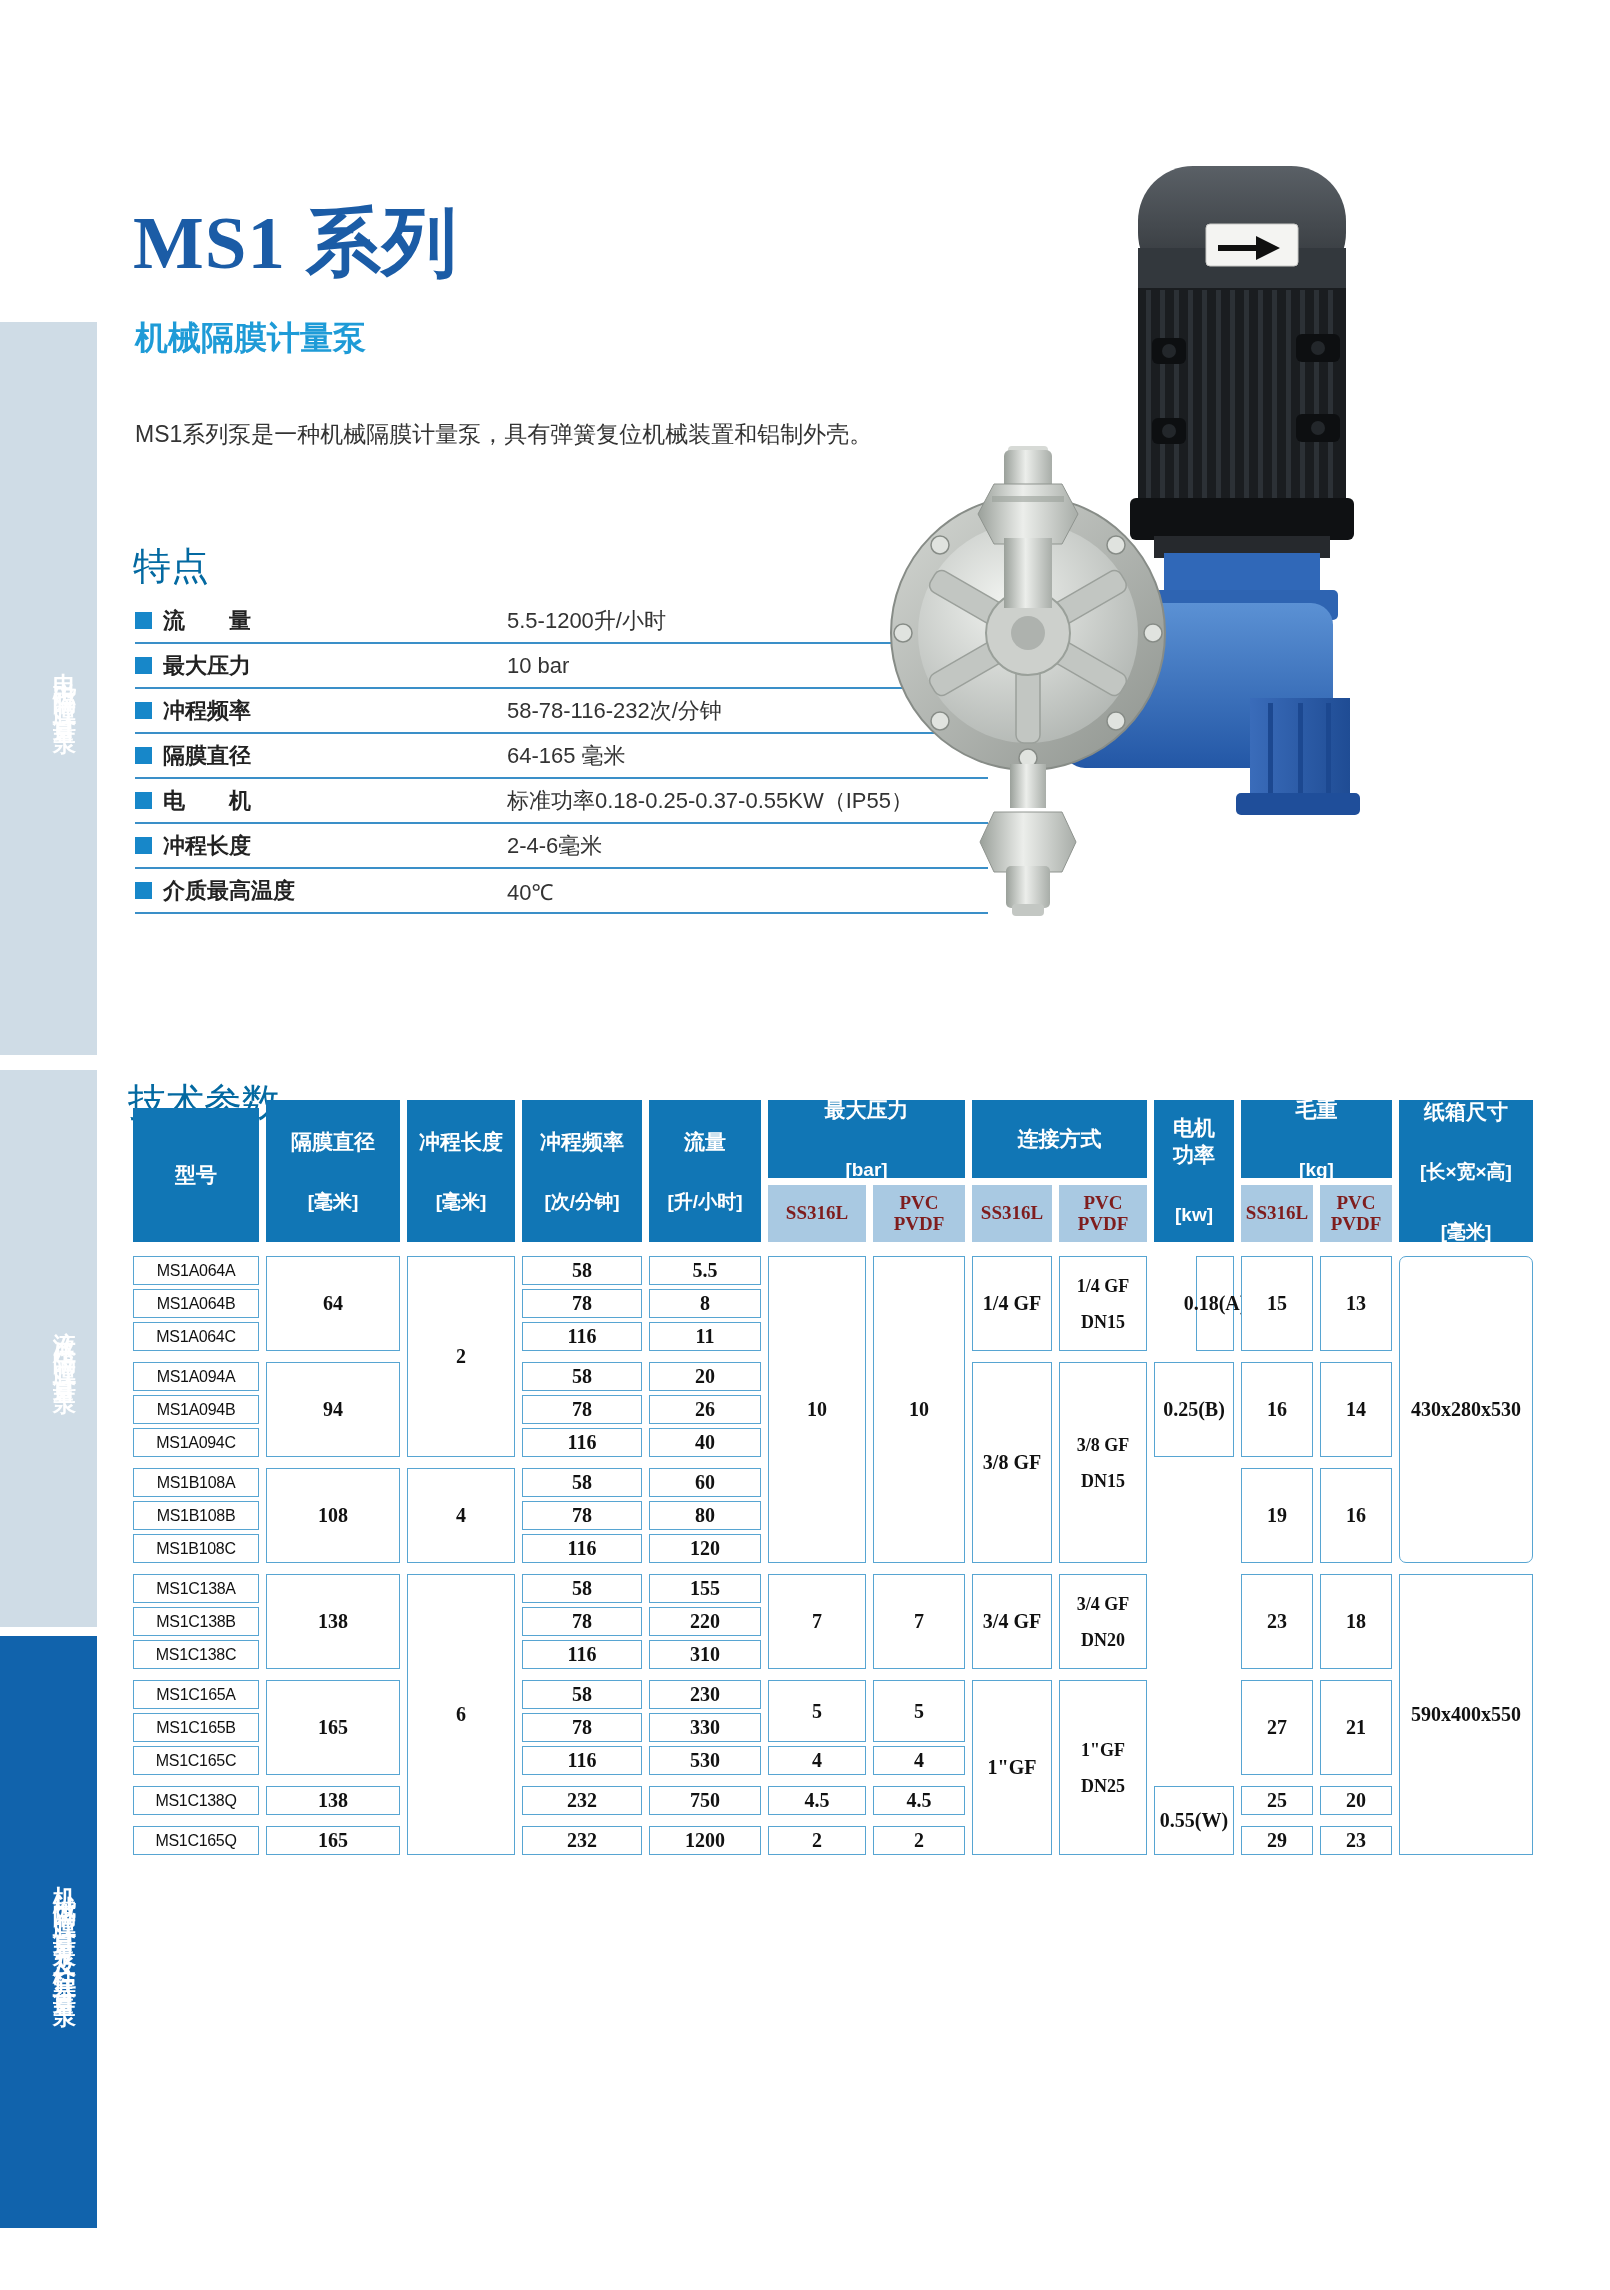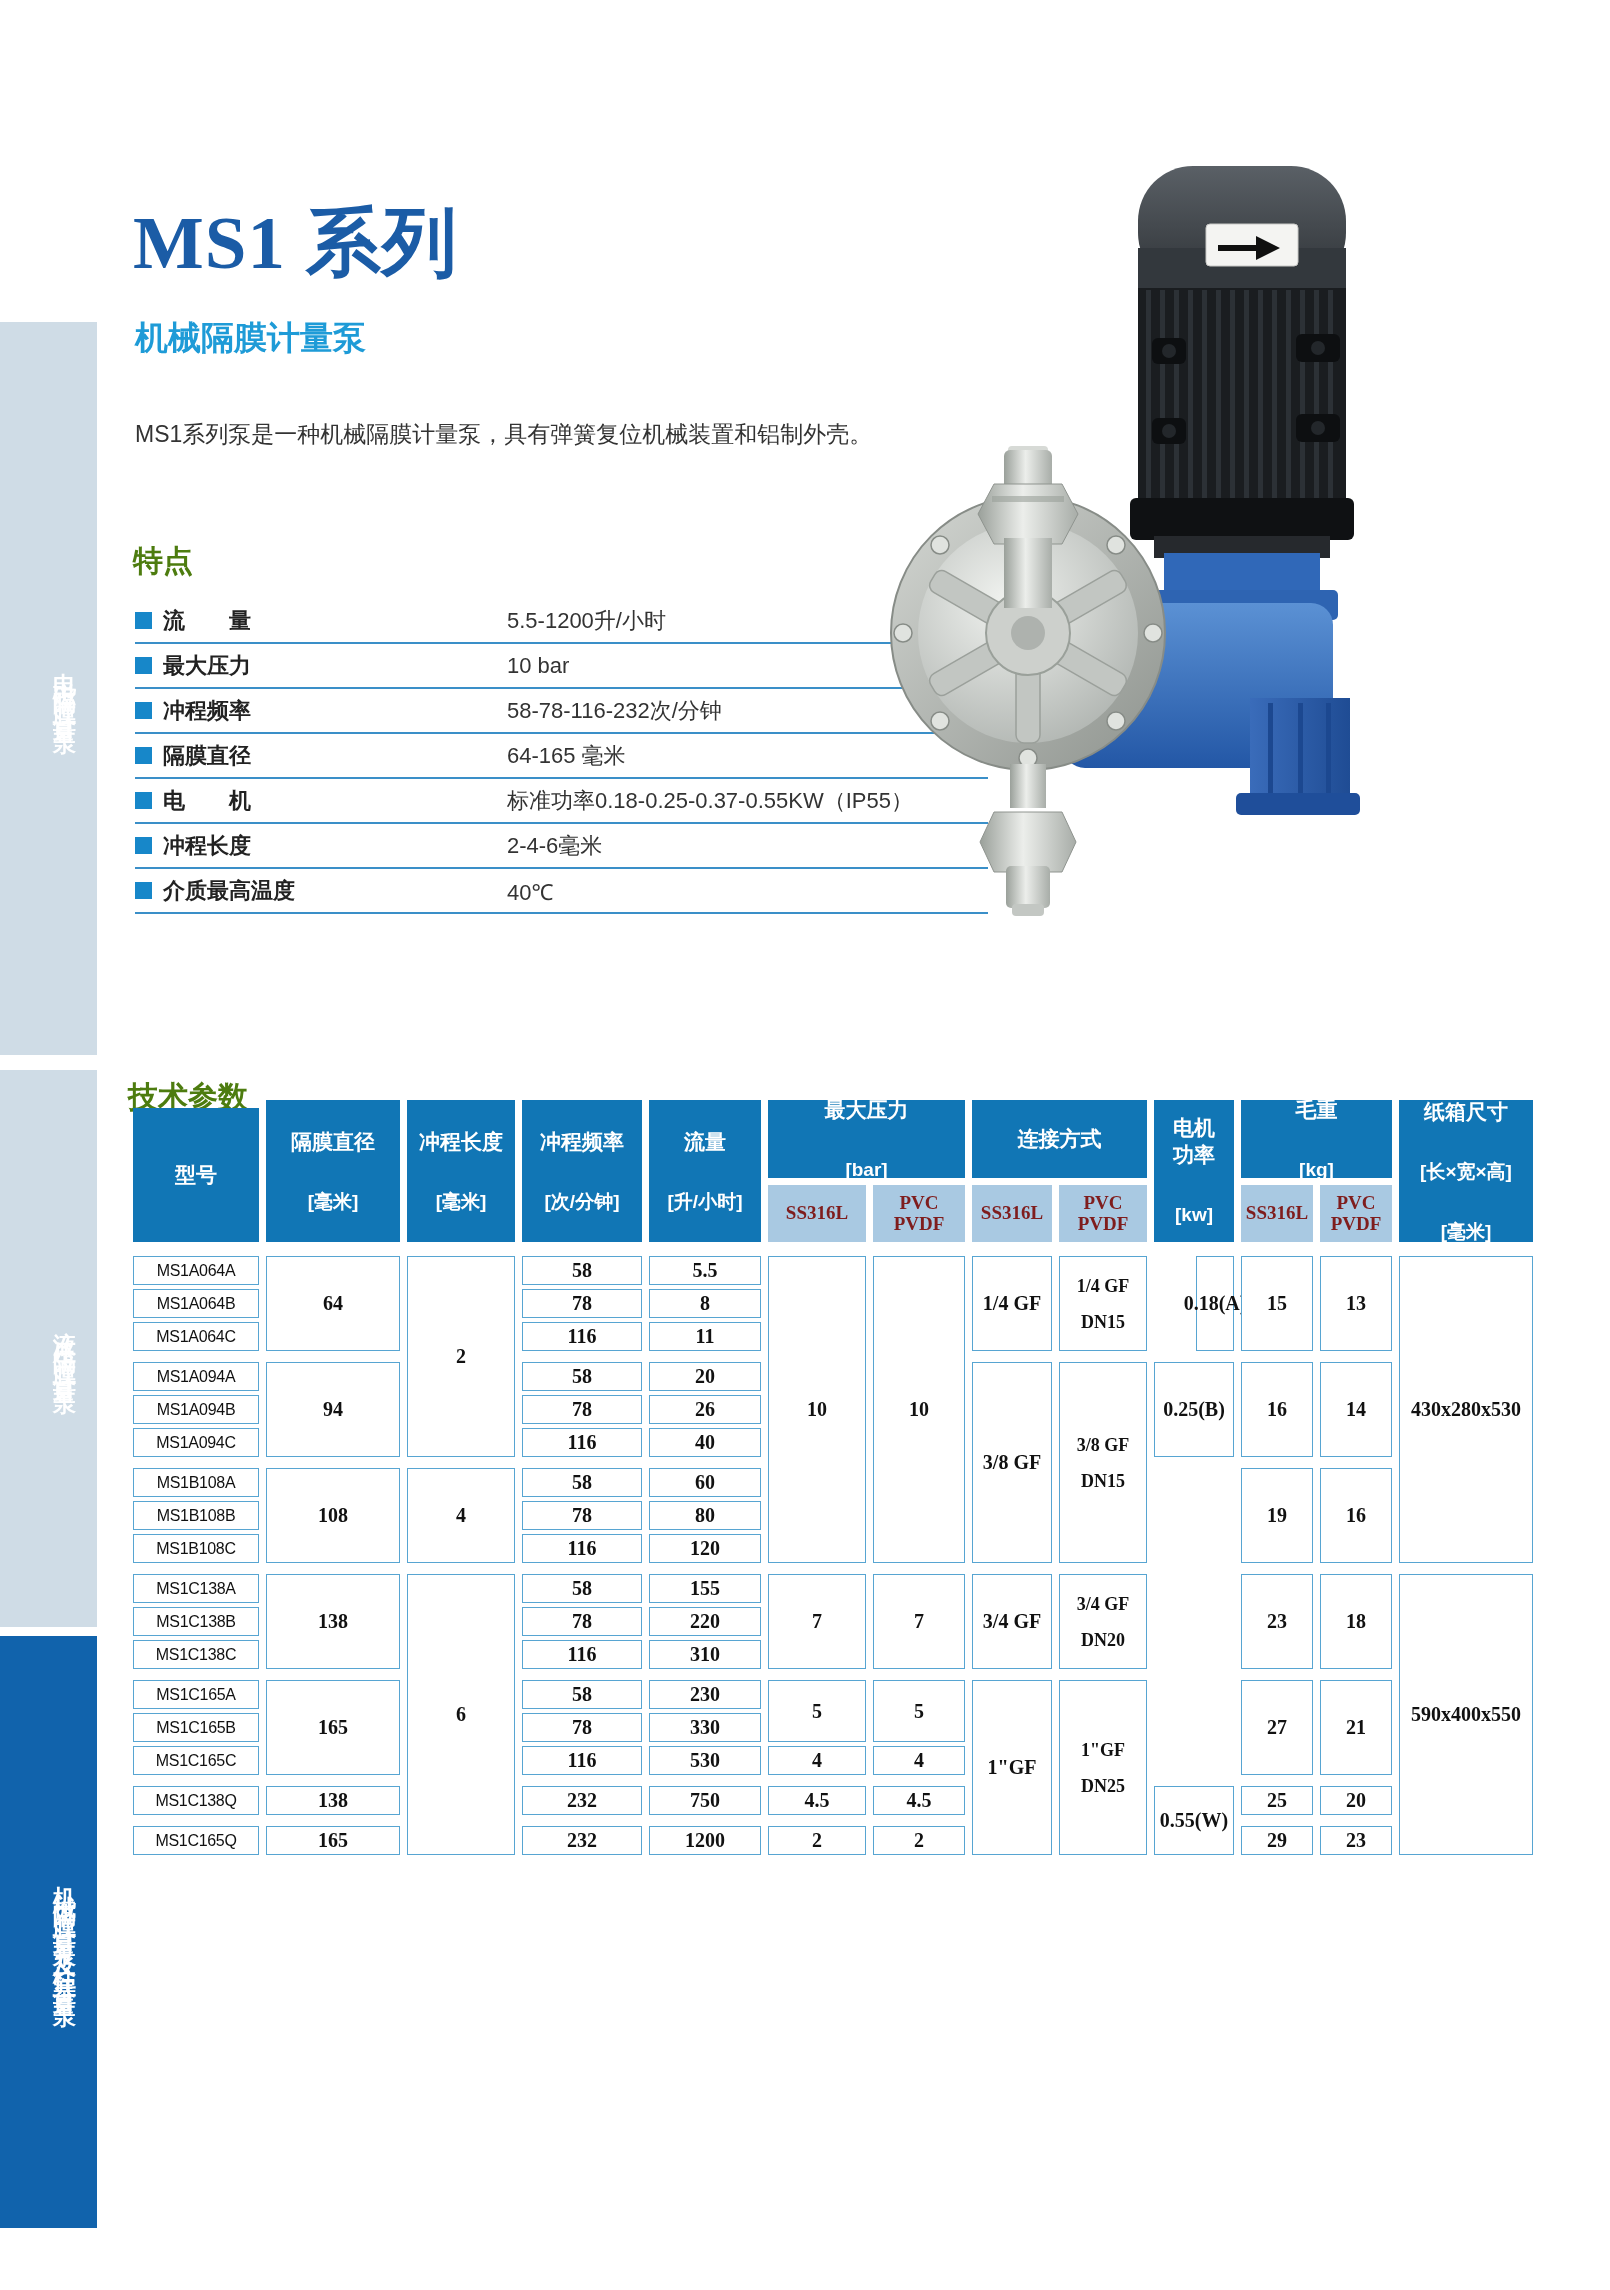--- a/index.html
+++ b/index.html
@@ -9,21 +9,21 @@
   .sidebar-tab{position:absolute;left:0;width:97px;display:flex;align-items:center;justify-content:center;}
   .tab-light{background:#cfdce6;}
   .tab-dark{background:#1163ac;}
   .vtext{writing-mode:vertical-rl;text-orientation:upright;color:#ffffff;font-weight:bold;
          font-size:23px;letter-spacing:10px;margin-left:34px;}
   
   .page-title{position:absolute;left:133px;top:193px;font-family:"Liberation Serif",serif;
               font-weight:bold;font-size:75px;color:#1b5ca6;letter-spacing:1px;}
   .page-subtitle{position:absolute;left:135px;top:316px;font-size:33px;font-weight:bold;color:#1e9bd7;}
   .page-desc{position:absolute;left:135px;top:390px;font-size:23px;color:#333;line-height:43px;width:760px;}
-  .section-heading{position:absolute;font-size:30px;font-weight:bold;color:#4d7c0f;}
+  .section-heading{position:absolute;font-size:38px;font-weight:normal;color:#0369a1;}
   #feat-heading{left:133px;top:541px;}
   #spec-heading{left:128px;top:1077px;}
   
   .features{position:absolute;left:135px;top:599px;width:853px;}
   .feature-row{height:43px;display:flex;align-items:center;border-bottom:2px solid #3a8fc8;position:relative;}
   .feature-bullet{width:17px;height:17px;background:#1787c9;margin-right:11px;flex:0 0 auto;}
   .feature-label{font-size:22px;font-weight:bold;color:#222;white-space:pre;}
   .feature-value{position:absolute;left:372px;font-size:22px;color:#333;white-space:pre;}
   
   .pump{position:absolute;left:858px;top:98px;width:520px;height:830px;}
@@ -388,17 +388,17 @@
       <div class="cell" style="grid-area: 17 / 11 / 22;">19</div>
       <div class="cell" style="grid-area: 17 / 12 / 22;">16</div>
       <div class="cell" style="grid-area: 23 / 11 / 28;">23</div>
       <div class="cell" style="grid-area: 23 / 12 / 28;">18</div>
       <div class="cell" style="grid-area: 29 / 11 / 34;">27</div>
       <div class="cell" style="grid-area: 29 / 12 / 34;">21</div>
       <div class="cell" style="grid-area: 35 / 11 / 36;">25</div>
       <div class="cell" style="grid-area: 35 / 12 / 36;">20</div>
       <div class="cell" style="grid-area: 37 / 11 / 38;">29</div>
       <div class="cell" style="grid-area: 37 / 12 / 38;">23</div>
-      <div class="cell" style="grid-area: 5 / 13 / 22;">430x280x530</div>
+      <div class="cell" style="grid-area: 5 / 13 / 22; border-radius: 7px;">430x280x530</div>
       <div class="cell" style="grid-area: 23 / 13 / 38;">590x400x550</div>
     </div>
 
 </div>
 
 </body></html>

